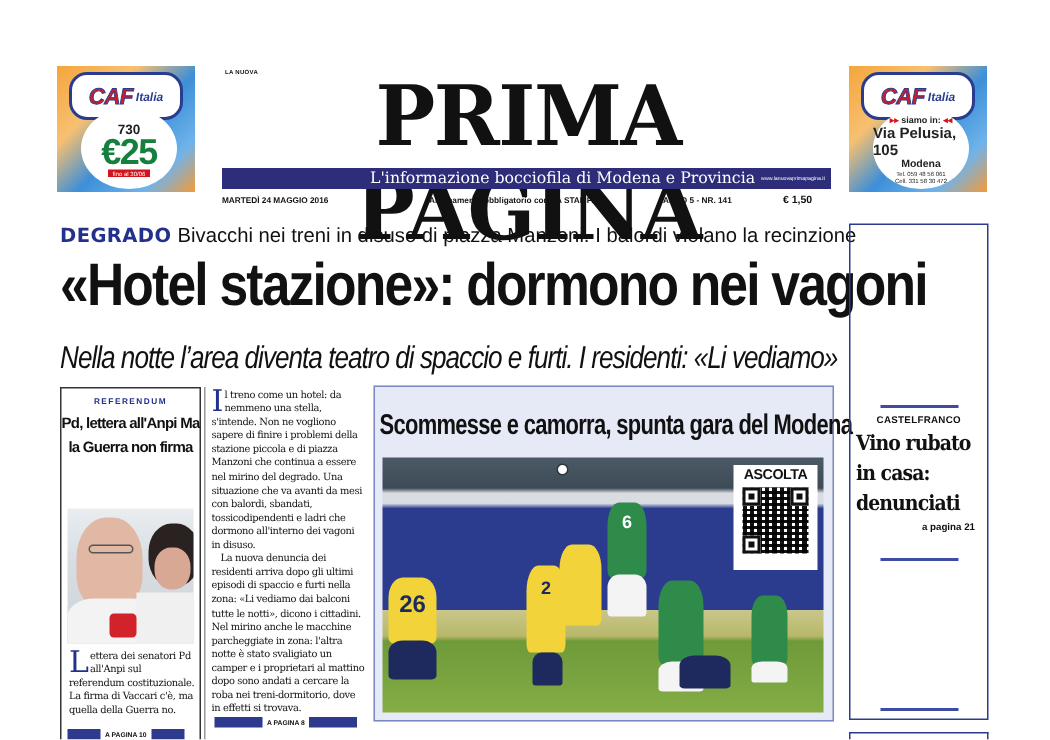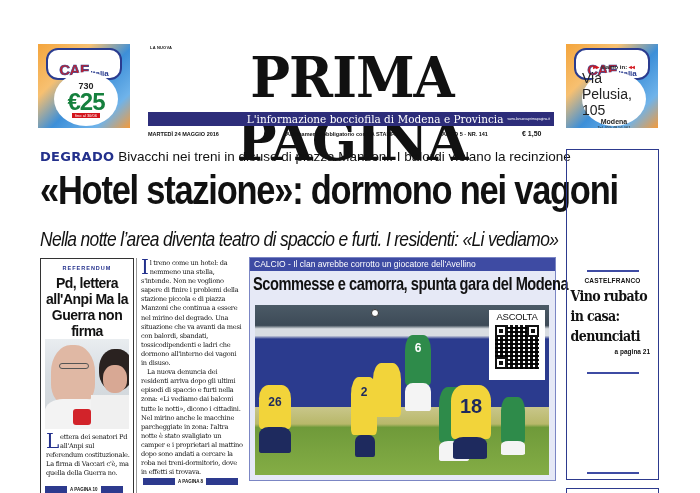--- a/index.html
+++ b/index.html
@@ -5,31 +5,31 @@
   * { box-sizing: border-box; margin: 0; padding: 0; }
   html, body { width: 700px; height: 493px; background: #ffffff; overflow: hidden; }
   body { position: relative; font-family: "Liberation Sans", sans-serif; color: #111; }
 
   
   .ad { position: absolute; top: 44px; width: 92px; height: 84px; overflow: hidden;
         background: linear-gradient(135deg, #f4a53c 0%, #f7c071 30%, #3d8fd8 55%, #6fb3ea 80%, #f49a3a 100%); }
   .ad-left { left: 38px; }
   .ad-right { left: 566px; }
   .ad-logo { position: absolute; top: 4px; left: 8px; width: 76px; height: 32px; border-radius: 12px;
-             background: #fff; border: 2px solid #2a3c8f; display: flex; align-items: flex-end; justify-content: center; }
+             background: #fff; border: 2px solid #2a3c8f; display: flex; align-items: center; justify-content: center; font-style: italic; }
   .ad-logo .caf { font-family: "Liberation Sans", sans-serif; font-weight: 900; font-size: 15px; color: #c8202a; letter-spacing: -0.5px; -webkit-text-stroke: 0.6px #2a3c8f; }
   .ad-logo .italia { font-size: 8px; font-weight: bold; color: #2a3c8f; margin-left: 2px; }
   .ad-circle { position: absolute; top: 28px; left: 16px; width: 64px; height: 54px; border-radius: 50%; background: #fff;
                display: flex; flex-direction: column; align-items: center; justify-content: center; }
   .ad-left .ad-circle .price { font-family: "Liberation Sans", sans-serif; font-weight: bold; font-size: 24px; color: #15803d; line-height: 22px; letter-spacing: -1px; }
   .ad-left .ad-circle .model { font-size: 9px; font-weight: bold; color: #222; line-height: 10px; }
   .ad-left .ad-circle .tag { font-size: 4px; background: #d3141c; color: #fff; padding: 0 3px; }
   .ad-right .ad-circle .l1 { font-size: 6px; font-weight: bold; color: #222; }
   .ad-right .ad-circle .l1 .arr { color: #d3141c; }
-  .ad-right .ad-circle .l2 { font-size: 14px; color: #222; font-weight: normal; }
+  .ad-right .ad-circle .l2 { font-size: 10px; color: #222; font-weight: bold; }
   .ad-right .ad-circle .l3 { font-size: 7px; color: #222; font-weight: bold; }
   .ad-right .ad-circle .l4 { font-size: 4px; color: #222; line-height: 5px; }
 
   
   .masthead { position: absolute; left: 148px; top: 42px; width: 408px; }
   .la-nuova { position: absolute; left: 2px; top: 3px; font-size: 4px; font-weight: bold; letter-spacing: 0.2px; }
   .title { position: absolute; left: 0; top: 4px; width: 408px; text-align: center; font-family: "DejaVu Serif", serif;
            font-weight: 900; font-size: 53px; letter-spacing: -1px; transform: scaleY(1.05); transform-origin: top; line-height: 60px; color: #111; }
   .tagline-bar { position: absolute; left: 0; top: 70px; width: 406px; height: 14px; background: #2d2d7a; display: flex; align-items: center; justify-content: flex-end; padding-right: 4px; }
   .tagline { font-family: "DejaVu Serif", serif; font-size: 10.5px; color: #fff; white-space: nowrap; }
@@ -42,21 +42,21 @@
   .kicker .tag { color: #23308c; font-weight: 900; letter-spacing: 0.3px; margin-right: 4px; font-family: "DejaVu Sans", sans-serif; font-size: 13px; }
 
   .headline { position: absolute; left: 40px; top: 167px; width: 520px; font-family: "Liberation Sans", sans-serif; font-weight: bold;
               font-size: 40px; line-height: 46px; white-space: nowrap; letter-spacing: -1.4px; transform: scaleX(0.86); transform-origin: left; }
   .subhead { position: absolute; left: 40px; top: 226px; width: 520px; font-family: "Liberation Sans", sans-serif; font-style: italic;
              font-size: 21px; line-height: 26px; white-space: nowrap; letter-spacing: -0.8px; transform: scaleX(0.83); transform-origin: left; }
 
   
   .ref-box { position: absolute; left: 40px; top: 258px; width: 94px; height: 235px; border: 1px solid #333; border-bottom: none; }
   .ref-label { position: absolute; left: 0; top: 6px; width: 92px; text-align: center; font-size: 5.5px; font-weight: bold; color: #23308c; letter-spacing: 1px; }
-  .ref-title { position: absolute; left: 0; top: 16px; width: 92px; text-align: center; font-weight: bold; font-size: 14px; line-height: 16px; letter-spacing: -0.5px; }
+  .ref-title { position: absolute; left: 0; top: 16px; width: 92px; text-align: center; font-weight: bold; font-size: 10px; line-height: 16px; letter-spacing: -0.5px; }
   .ref-photo { position: absolute; left: 4px; top: 80px; width: 84px; height: 90px; overflow: hidden;
                background: linear-gradient(180deg, #e9edf0 0%, #d7dde2 40%, #cfd3d6 100%); }
   .ref-photo .man { position: absolute; left: 6px; top: 6px; width: 44px; height: 60px; border-radius: 45% 45% 35% 35%; background: #e0b8a4; }
   .ref-photo .glasses { position: absolute; left: 14px; top: 24px; width: 30px; height: 6px; border: 1px solid #555; border-radius: 3px; }
   .ref-photo .shirt { position: absolute; left: 0; top: 60px; width: 60px; height: 40px; background: #f3f3f3; border-radius: 30% 30% 0 0; }
   .ref-photo .woman { position: absolute; left: 54px; top: 10px; width: 34px; height: 42px; border-radius: 45%; background: #2a2220; }
   .ref-photo .face { position: absolute; left: 58px; top: 26px; width: 24px; height: 28px; border-radius: 45%; background: #d8a894; }
   .ref-photo .cuff { position: absolute; left: 28px; top: 70px; width: 18px; height: 16px; background: #d2232a; border-radius: 3px; }
   .ref-photo .wshirt { position: absolute; left: 46px; top: 56px; width: 40px; height: 40px; background: #f0f0f0; }
   .ref-body { position: absolute; left: 5px; top: 174px; width: 84px; font-family: "DejaVu Serif", serif; font-size: 6.6px; line-height: 9px; letter-spacing: -0.25px; }
@@ -74,21 +74,21 @@
   
   .calcio { position: absolute; left: 249px; top: 257px; width: 307px; height: 224px; border: 1px solid #7b86c4; background: #e6e9f6; }
   .calcio-kicker { position: absolute; left: 0; top: 0; width: 305px; height: 13px; background: #3e4ba3; color: #fff; font-size: 8.5px; line-height: 13px; padding-left: 4px; white-space: nowrap; }
   .calcio-title { position: absolute; left: 3px; top: 14px; width: 305px; font-weight: bold; font-size: 19px; line-height: 24px; white-space: nowrap; letter-spacing: -0.6px; transform: scaleX(0.77); transform-origin: left; }
   .calcio-photo { position: absolute; left: 5px; top: 47px; width: 294px; height: 170px; overflow: hidden;
                   background: linear-gradient(180deg, #4b5a66 0%, #3d4a57 12%, #d9dde2 14%, #d9dde2 18%, #2b3b8e 20%, #2b3b8e 60%, #c9c68a 60%, #b8b86a 70%, #6f9a3a 72%, #84ad45 100%); }
   .pitch-letters { position: absolute; left: 40px; top: 38px; font-family: "Liberation Sans", sans-serif; font-weight: 900; font-size: 80px; color: #e8d43a; letter-spacing: 30px; opacity: 0.9; }
   .player { position: absolute; border-radius: 30% 30% 10% 10%; }
   .player .num { position: absolute; width: 100%; text-align: center; font-weight: bold; color: #1e2a5e; }
   .ascolta { position: absolute; left: 234px; top: 5px; width: 56px; height: 70px; background: #fff; }
-  .ascolta .lbl { font-size: 9.5px; font-weight: 400; text-align: center; letter-spacing: -0.3px; line-height: 13px; }
+  .ascolta .lbl { font-size: 9.5px; font-weight: 700; text-align: center; letter-spacing: -0.3px; line-height: 13px; }
   .qr { position: absolute; left: 6px; top: 15px; width: 44px; height: 44px;
         background:
           repeating-linear-gradient(90deg, #111 0 3px, transparent 3px 5px),
           repeating-linear-gradient(0deg, #111 0 2px, #fff 2px 4px);
         background-blend-mode: multiply; }
   .qr-corner { position: absolute; width: 12px; height: 12px; border: 2px solid #111; background: #fff; }
   .qr-corner::after { content: ""; position: absolute; left: 2px; top: 2px; width: 4px; height: 4px; background: #111; }
 
   
   .sidebar { position: absolute; left: 566px; top: 149px; width: 93px; height: 331px; border: 1px solid #2d3a8e; }
@@ -177,42 +177,38 @@
   <p><span class="dropcap">I</span><span id="lead-p1">l treno come un hotel: da nemmeno una stella, s'intende. Non ne vogliono sapere di finire i problemi della stazione piccola e di piazza Manzoni che continua a essere nel mirino del degrado. Una situazione che va avanti da mesi con balordi, sbandati, tossicodipendenti e ladri che dormono all'interno dei vagoni in disuso.</span></p>
   <p>La nuova denuncia dei residenti arriva dopo gli ultimi episodi di spaccio e furti nella zona: «Li vediamo dai balconi tutte le notti», dicono i cittadini. Nel mirino anche le macchine parcheggiate in zona: l'altra notte è stato svaligiato un camper e i proprietari al mattino dopo sono andati a cercare la roba nei treni-dormitorio, dove in effetti si trovava.</p>
 </div>
 <div class="page-ref" style="left:143px; top:478px;">
   <span class="bar" style="width:32px"></span>
   <span class="txt">A PAGINA 8</span>
   <span class="bar" style="width:32px"></span>
 </div>
 
 <div class="calcio">
-  <div class="calcio-kicker">CALCIO - Il clan avrebbe corrotto un giocatore dell'Avellino</div>
   <div class="calcio-title">Scommesse e camorra, spunta gara del Modena</div>
   <div class="calcio-photo">
 
     <div class="player" style="left:4px; top:80px; width:32px; height:44px; background:#f2d43a;">
-        <span class="num" style="top:10px; font-size:12px;">26</span>
+        <span class="num" style="top:10px; font-size:16px;">26</span>
       </div>
     <div class="player" style="left:4px; top:122px; width:32px; height:26px; background:#1e2a5e;"></div>
     <div class="player" style="left:96px; top:72px; width:26px; height:58px; background:#f2d43a;">
         <span class="num" style="top:8px; font-size:12px;">2</span>
       </div>
     <div class="player" style="left:100px; top:130px; width:20px; height:22px; background:#1e2a5e;"></div>
     <div class="player" style="left:118px; top:58px; width:28px; height:54px; background:#f2d43a;"></div>
     <div class="player" style="left:150px; top:30px; width:26px; height:50px; background:#2e8b4a;">
         <span class="num" style="top:6px; font-size:12px; color:#fff;">6</span>
       </div>
     <div class="player" style="left:150px; top:78px; width:26px; height:28px; background:#f4f4f4;"></div>
     <div class="player" style="left:184px; top:82px; width:30px; height:56px; background:#2e8b4a;"></div>
     <div class="player" style="left:184px; top:136px; width:30px; height:20px; background:#f4f4f4;"></div>
-    <div class="player" style="left:196px; top:80px; width:40px; height:54px; background:#f2d43a;">
-        <span class="num" style="top:10px; font-size:20px;">18</span>
-      </div>
     <div class="player" style="left:198px; top:132px; width:34px; height:22px; background:#1e2a5e;"></div>
     <div class="player" style="left:246px; top:92px; width:24px; height:46px; background:#2e8b4a;"></div>
     <div class="player" style="left:246px; top:136px; width:24px; height:14px; background:#f4f4f4;"></div>
     <div style="position:absolute; left:116px; top:4px; width:8px; height:8px; border-radius:50%; background:#fff; border:1px solid #333;"></div>
     <div class="ascolta">
       <div class="lbl">ASCOLTA</div>
       <div class="qr"></div>
       <div class="qr-corner" style="left:6px; top:15px;"></div>
       <div class="qr-corner" style="left:38px; top:15px;"></div>
       <div class="qr-corner" style="left:6px; top:47px;"></div>

